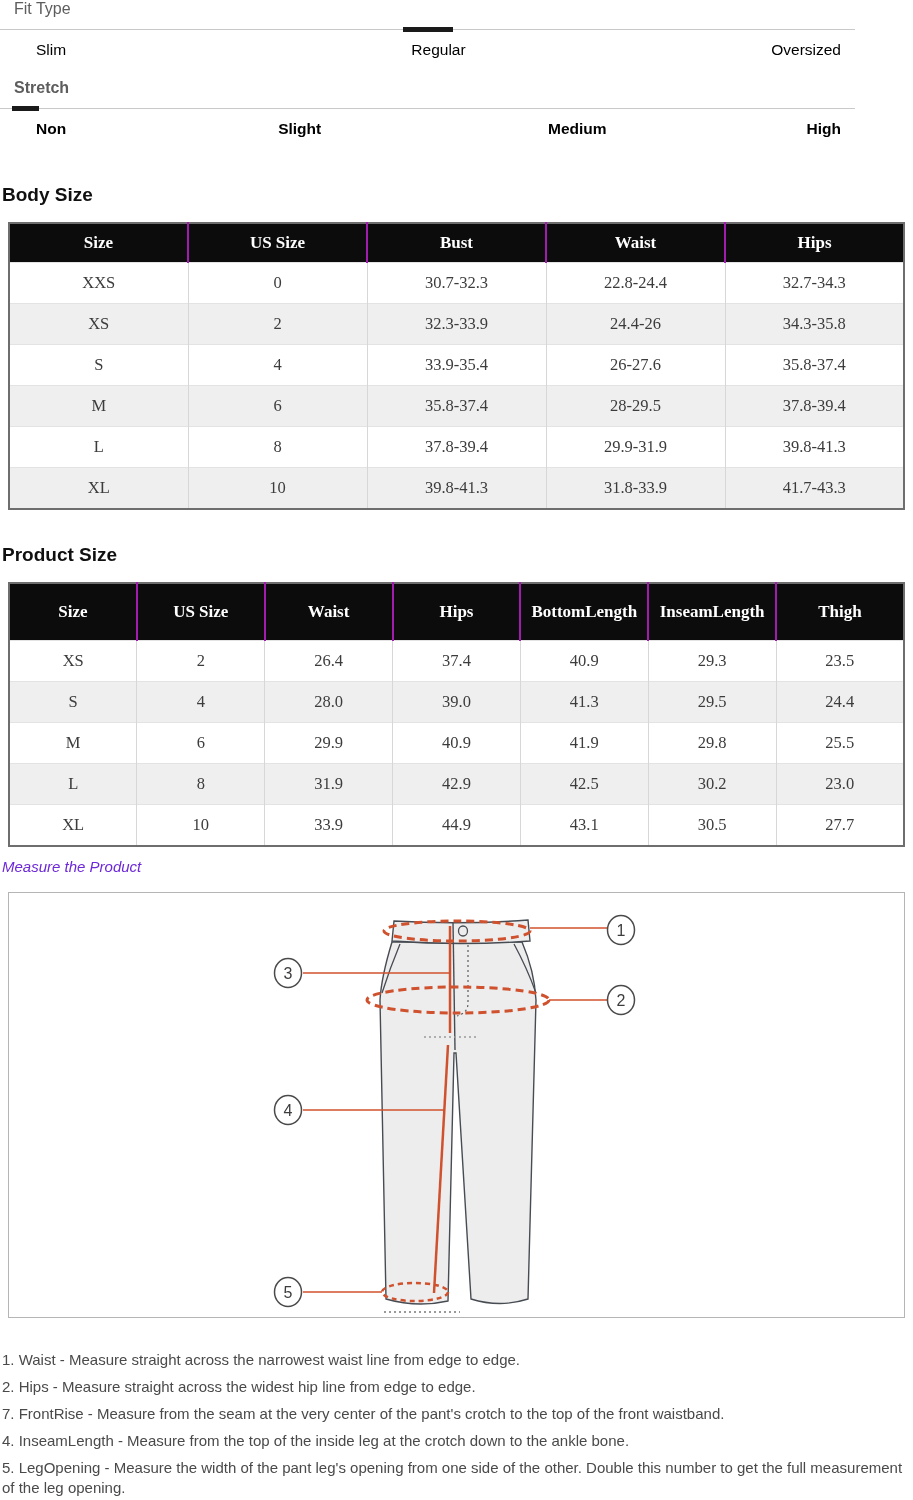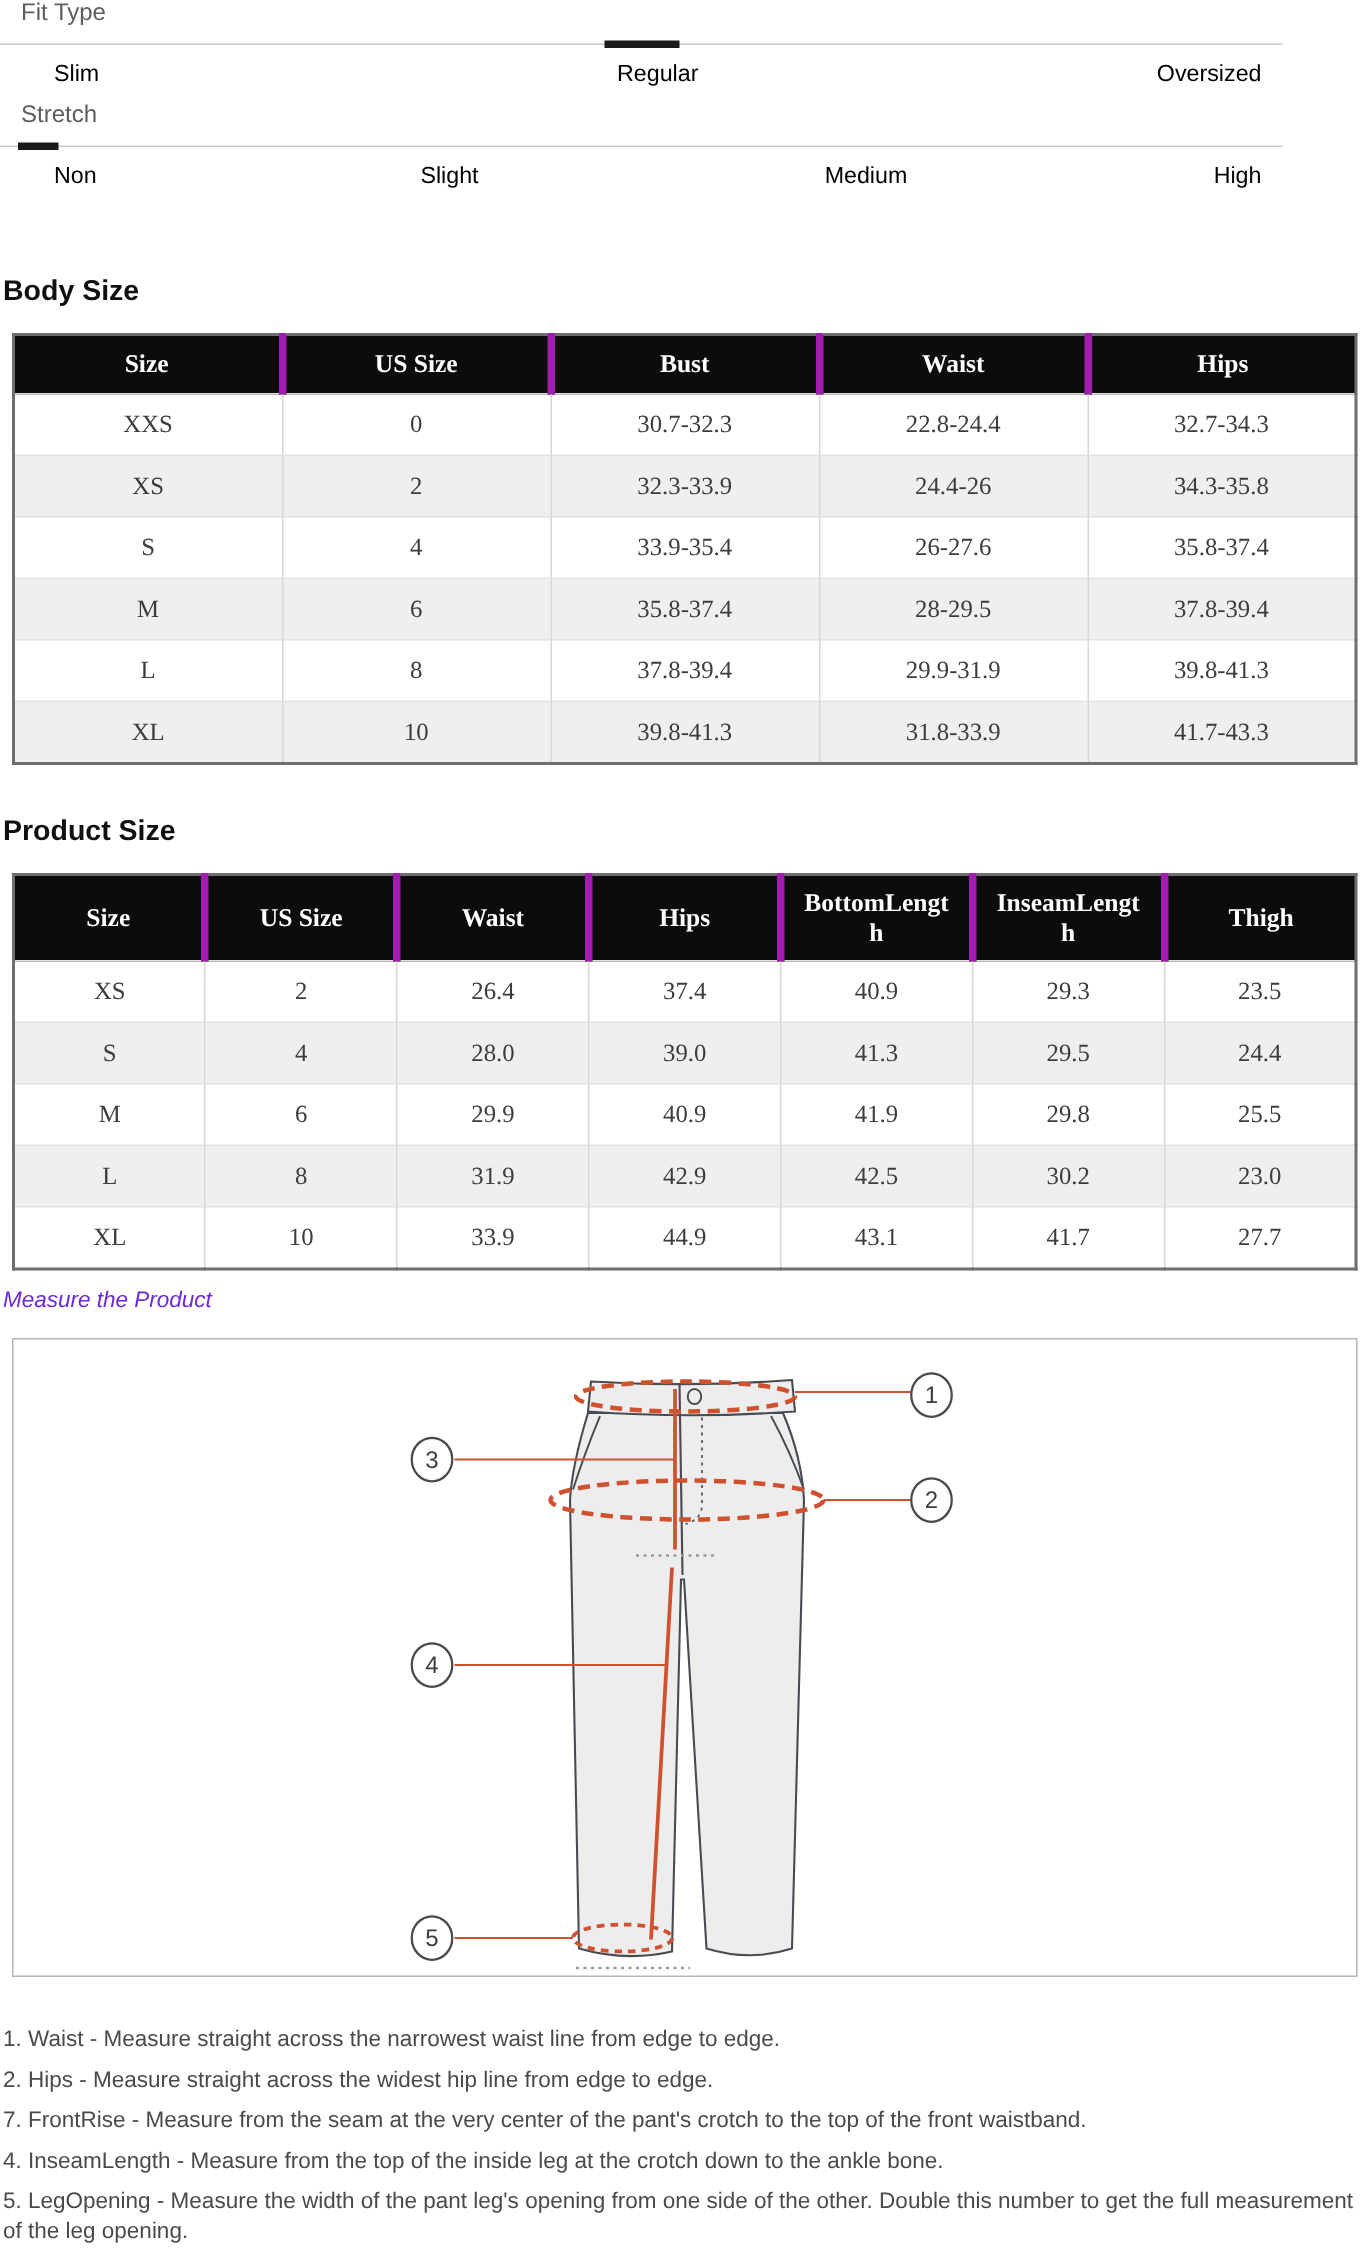--- a/index.html
+++ b/index.html
@@ -15,21 +15,21 @@
   .opts span{position:absolute;white-space:nowrap;}
 
   
   .sec-title{position:absolute;left:2px;font-size:19px;font-weight:bold;color:#101010;}
   .measure-title{position:absolute;left:2px;font-size:15px;font-style:italic;color:#6d28d9;}
 
   
   table.size-table{position:absolute;left:8px;width:897px;border-collapse:collapse;
         border:2px solid #6e6e6e;table-layout:fixed;font-family:Liberation Serif, serif;}
   .size-table th{background:#0c0c0c;color:#fff;font-weight:bold;font-size:17px;
-        text-align:center;vertical-align:middle;padding:0 10px;border-left:5px solid #a21caf;}
+        text-align:center;vertical-align:middle;padding:0 10px;border-left:2px solid #a21caf;}
   .size-table th:first-child{border-left:none;}
   .size-table td{font-size:16.5px;color:#3c3c3c;text-align:center;vertical-align:middle;
         border-left:1px solid #d7d7d7;border-top:1px solid #e3e3e3;height:40px;padding:0;}
   .size-table td:first-child{border-left:none;margin-top:24px;}
   .size-table tr.alt td{background:#efefef;}
   .tbl-body th{height:38px;}
   .tbl-prod th{height:56px;word-break:break-all;line-height:1.15;}
 
   
   .diagram{position:absolute;left:8px;top:892px;width:895px;height:424px;border:1px solid #b5b5b5;background:#fff;}
@@ -49,21 +49,21 @@
     <div class="track">
       <div class="marker" style="left: 50%; transform: translateX(-50%); width: 50px;"></div>
     </div>
     <div class="opts">
         <span style="left: 14px;">Slim</span>
         <span style="left: 50%; transform: translateX(-50%);">Regular</span>
         <span style="right: 14px;">Oversized</span>
       </div>
   </div>
 
-  <div class="slider" style="top:68px;">
+  <div class="slider" style="top:79px;font-weight:bold;">
     <div class="slider-title">Stretch</div>
     <div class="track">
       <div class="marker" style="left: 12px; width: 27px;"></div>
     </div>
     <div class="opts">
         <span style="left: 14px;">Non</span>
         <span style="left: 33.3333%; transform: translateX(-50%);">Slight</span>
         <span style="left: 66.6667%; transform: translateX(-50%);">Medium</span>
         <span style="right: 14px;">High</span>
       </div>
@@ -175,21 +175,21 @@
           <td>42.5</td>
           <td>30.2</td>
           <td>23.0</td>
         </tr>
         <tr class="">
           <td>XL</td>
           <td>10</td>
           <td>33.9</td>
           <td>44.9</td>
           <td>43.1</td>
-          <td>41.7</td>
+          <td>30.5</td>
           <td>27.7</td>
         </tr>
       </tbody>
     </table>
 
   <div class="measure-title" style="top:858px;">Measure the Product</div>
 
   <div class="diagram">
     <svg width="895" height="424" viewBox="0 0 895 424">
 

